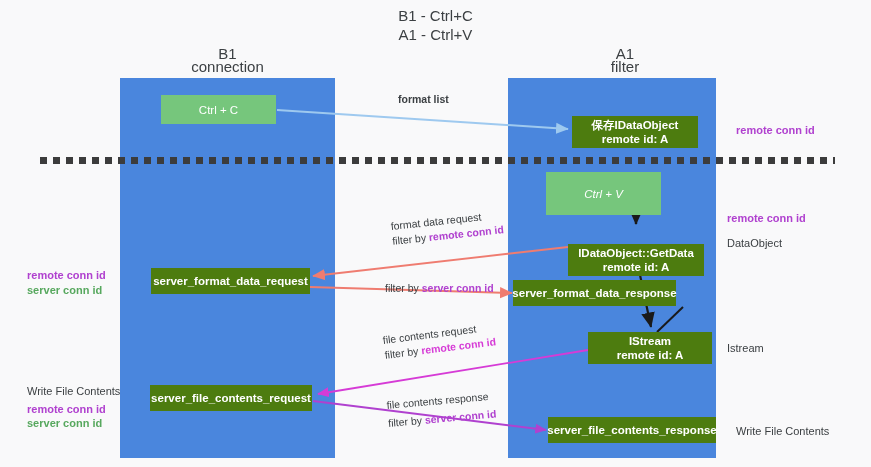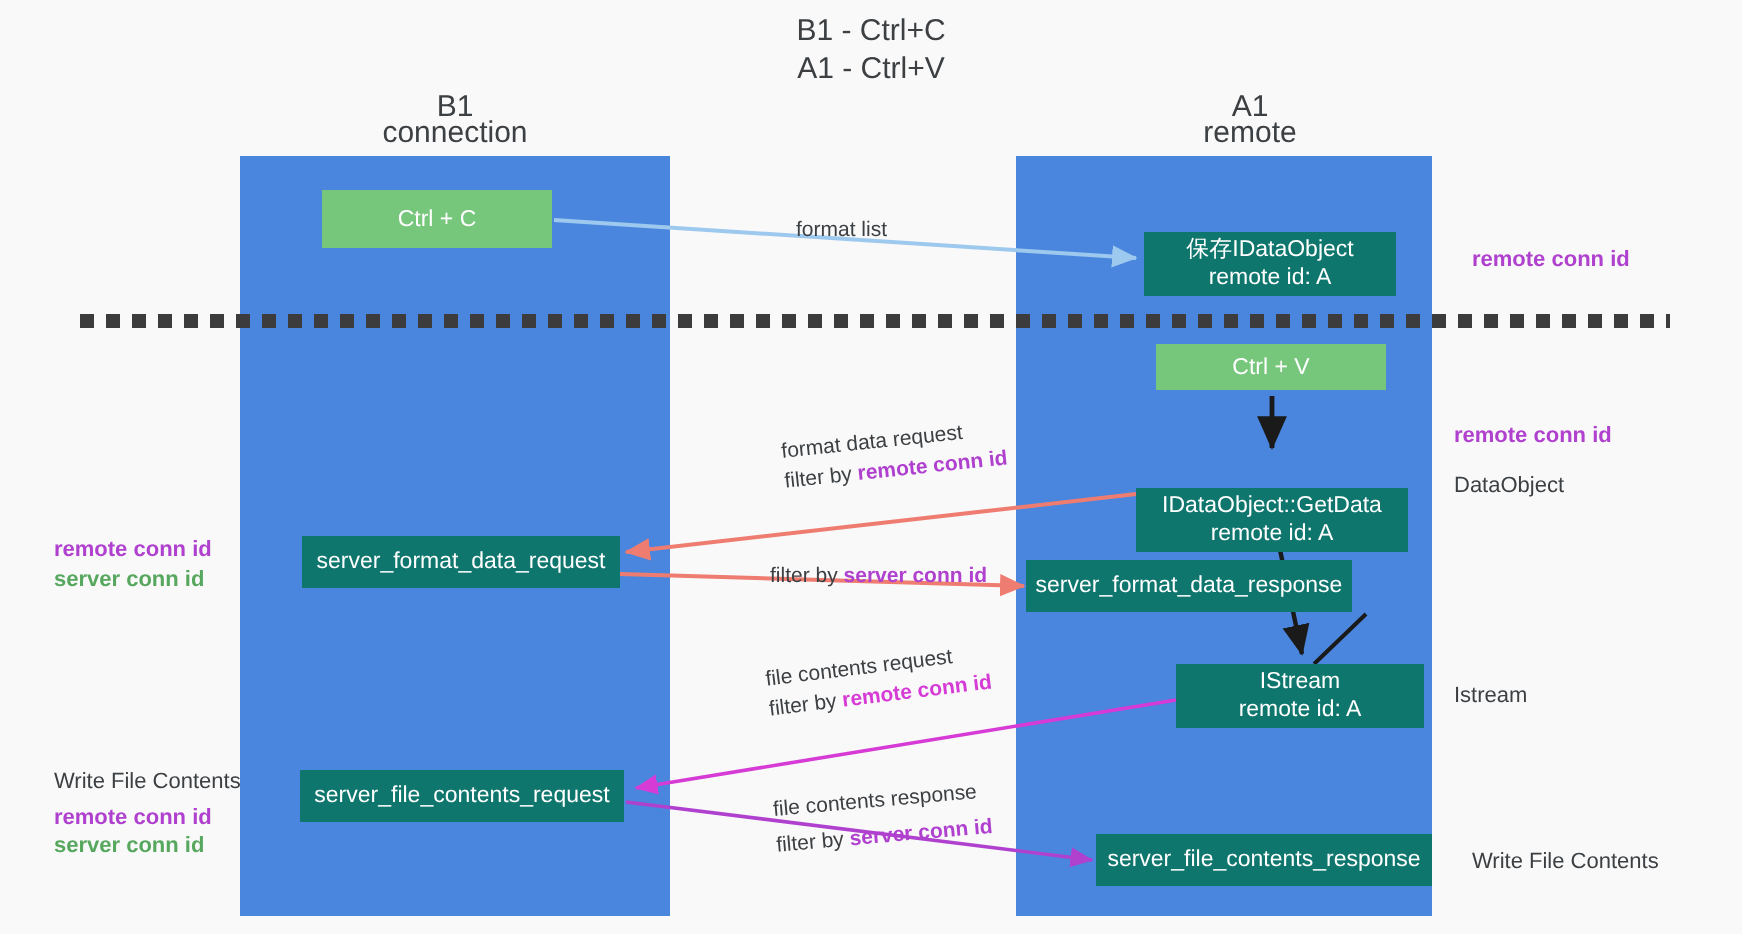--- a/index.html
+++ b/index.html
@@ -25,21 +25,21 @@
   }
   #head-left{left:130px;top:47px;width:195px;}
   #head-right{left:540px;top:47px;width:170px;}
 
   .node{
     position:absolute;box-sizing:border-box;
     display:flex;flex-direction:column;align-items:center;justify-content:center;
     color:#ffffff;font-size:11.5px;line-height:14px;text-align:center;
   }
   .green{background:#76c67c;}
-  .orange{background:#0f766e;}
+  .orange{background:#4d7c0f;font-weight:bold;}
 
   .sidelabel{
     position:absolute;font-size:11px;color:#3c4043;line-height:15px;white-space:nowrap;
   }
   .purple{color:#b041cf;font-weight:bold;}
   .greenid{color:#57a85e;font-weight:bold;}
 
   .edgelabel{
     position:absolute;font-size:10.5px;color:#3c4043;line-height:15px;white-space:nowrap;
     transform-origin:left top;
@@ -57,21 +57,21 @@
 
   <div class="lane" id="lane-left"></div>
   <div class="lane" id="lane-right"></div>
 
   <div class="title">B1 - Ctrl+C
 A1 - Ctrl+V</div>
 
   <div class="colhead" id="head-left">B1
 connection</div>
   <div class="colhead" id="head-right">A1
-remote</div>
+filter</div>
 
   <svg class="wires">
     <defs>
       <marker id="ah-blue" markerWidth="7" markerHeight="7" refX="6" refY="3.2" orient="auto">
         <path d="M0,0.4 L6.4,3.2 L0,6 z" fill="#9ec9ef"></path>
       </marker>
       <marker id="ah-red" markerWidth="7" markerHeight="7" refX="6" refY="3.2" orient="auto">
         <path d="M0,0.4 L6.4,3.2 L0,6 z" fill="#ef7c70"></path>
       </marker>
       <marker id="ah-mag" markerWidth="7" markerHeight="7" refX="6" refY="3.2" orient="auto">
@@ -108,21 +108,21 @@
 
   <div class="node green" style="left:161px;top:95px;width:115px;height:29px;">
     <span>Ctrl + C</span>
   </div>
 
   <div class="node orange" style="left:572px;top:116px;width:126px;height:32px;">
     <span>保存IDataObject</span>
     <span>remote id: A</span>
   </div>
 
-  <div class="node green" style="left:578px;top:172px;width:115px;height:23px;">
+  <div class="node green" style="left:546px;top:172px;width:115px;height:43px;font-style:italic;">
     <span>Ctrl + V</span>
   </div>
 
   <div class="node orange" style="left:568px;top:244px;width:136px;height:32px;">
     <span>IDataObject::GetData</span>
     <span>remote id: A</span>
   </div>
 
   <div class="node orange" style="left:513px;top:280px;width:163px;height:26px;">
     <span>server_format_data_response</span>
@@ -138,21 +138,21 @@
   </div>
 
   <div class="node orange" style="left:150px;top:385px;width:162px;height:26px;">
     <span>server_file_contents_request</span>
   </div>
 
   <div class="node orange" style="left:548px;top:417px;width:168px;height:26px;">
     <span>server_file_contents_response</span>
   </div>
 
-  <div class="edgelabel" style="left:398px;top:108px;">
+  <div class="edgelabel" style="left:398px;top:92px;font-weight:bold;">
     <span>format list</span>
   </div>
 
   <div class="edgelabel" style="left:390px;top:219px;transform:rotate(-6deg);">
     <div>format data request</div>
     <div>
       <span>filter by </span><b class="pk2">remote conn id</b>
     </div>
   </div>
 

